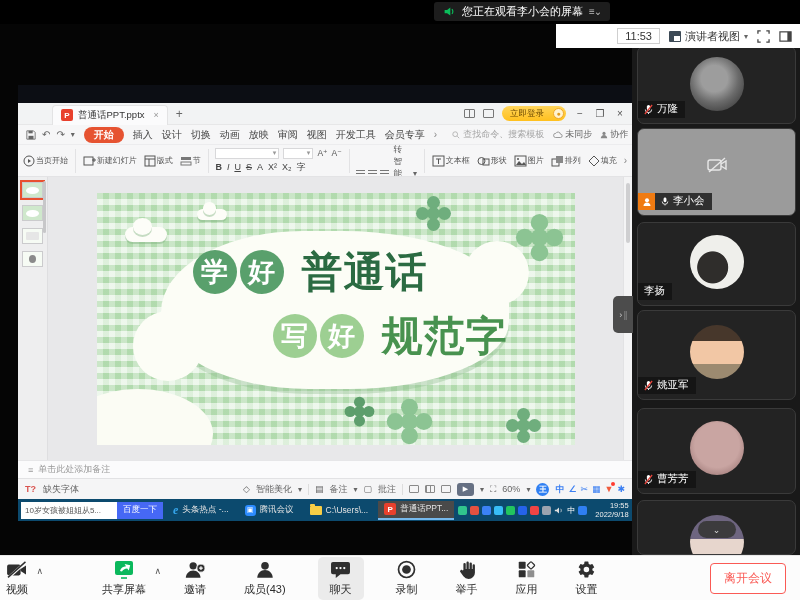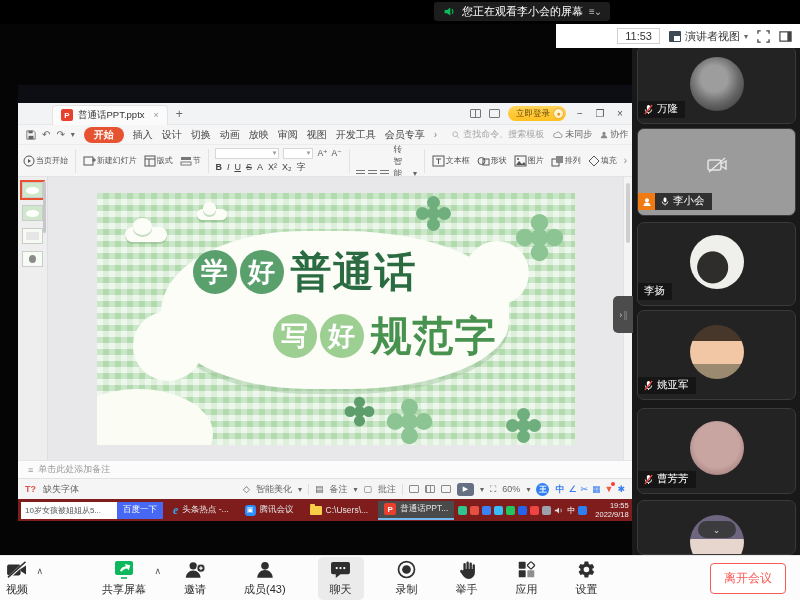--- a/index.html
+++ b/index.html
@@ -33,21 +33,21 @@
   .doc-tab { display:flex; align-items:center; gap:5px; background:#fbfbfc; border:1px solid #e3e3e4; border-bottom:none;
              border-radius:4px 4px 0 0; height:20px; margin-top:2px; padding:0 8px; }
   .wps-logo { width:12px; height:12px; background:#e8402d; border-radius:2px; color:#fff; font-size:8px; font-weight:bold;
               display:flex; align-items:center; justify-content:center; }
   .doc-tab .t { font-size:9.5px; color:#333; }
   .doc-tab .x { font-size:9px; color:#999; margin-left:4px; }
   .newtab { font-size:12px; color:#666; margin-left:8px; }
   .w-title-r { margin-left:auto; display:flex; align-items:center; gap:8px; padding-right:6px; }
   .mini-ic { width:11px; height:9px; border:1px solid #777; border-radius:1px; position:relative; }
   .mini-ic.grid::after { content:""; position:absolute; left:4px; top:-1px; bottom:-1px; border-left:1px solid #777; }
-  .login { display:flex; align-items:center; gap:3px; background:linear-gradient(180deg,#ffd45a,#ffc01e);
+  .login { display:flex; align-items:center; gap:9px; background:linear-gradient(180deg,#ffd45a,#ffc01e);
            border-radius:8px; height:15px; padding:0 2px 0 8px; }
   .login .t { font-size:8.5px; color:#6e4a00; }
   .login .ava { width:11px; height:11px; border-radius:50%; background:#fff3d0; border:1px solid #f0a82a;
                 display:flex; align-items:center; justify-content:center; font-size:7px; color:#e09a20; }
   .winbtn { font-size:10px; color:#555; width:12px; text-align:center; }
 
   
   .w-tabs { height:19px; display:flex; align-items:center; gap:9px; padding:0 8px; background:#f6f6f7; font-size:10px; color:#444; }
   .qicons { display:flex; gap:6px; color:#666; font-size:10px; align-items:center; }
   .rtab { white-space:nowrap; }
@@ -106,42 +106,42 @@
           box-shadow:0 5px 0 rgba(140,185,140,.35); }
   .blob::before { content:""; position:absolute; left:-28px; bottom:8px; width:70px; height:70px; background:#fcfdf6; border-radius:50%; }
   .blob::after { content:""; position:absolute; right:-20px; top:10px; width:64px; height:64px; background:#fcfdf6; border-radius:50%; }
   .bigblob { position:absolute; left:-34px; bottom:-34px; width:150px; height:90px; background:#fbfcf4; border-radius:50%; }
   .sl-line { position:absolute; display:flex; align-items:center; gap:3px; z-index:5; }
   .sl-line.l1 { left:96px; top:52px; }
   .sl-line.l2 { left:176px; top:116px; }
   .cc { width:44px; height:44px; border-radius:50%; display:flex; align-items:center; justify-content:center;
         color:#fff; font-size:27px; font-weight:bold; }
   .cc.g1 { background:#59a06c; } .cc.g2 { background:#9dcf92; }
-  .bigtxt { font-size:41px; font-weight:900; letter-spacing:1px; margin-left:4px;text-align:right; }
+  .bigtxt { font-size:41px; font-weight:900; letter-spacing:1px; margin-left:15px;text-align:right; }
   .bigtxt.dk { color:#2b6b42; } .bigtxt.md { color:#48924f; }
 
   
   .w-notes { height:18px; background:#fbfbfc; border-top:1px solid #e6e6e8; display:flex; align-items:center; gap:5px;
              padding:0 10px; font-size:9px; color:#999; }
   .w-status { height:21px; background:#f5f5f6; border-top:1px solid #e2e2e4; display:flex; align-items:center;
               padding:0 7px; font-size:9px; color:#666; gap:7px; }
   .ws-r { margin-left:auto; display:flex; align-items:center; gap:6px; white-space:nowrap; }
   .vsep { width:1px; height:11px; background:#ddd; }
   .mini-box { width:10px; height:8px; border:1px solid #8a8a8a; border-radius:1px; }
   .mini-box.b2 { background:linear-gradient(90deg,#8a8a8a 1px,transparent 1px 4px,#8a8a8a 4px 5px,transparent 5px); }
   .playbtn { width:17px; height:13px; background:#667083; border-radius:3px; color:#fff; font-size:7px;
              display:flex; align-items:center; justify-content:center; }
   .imebadge { width:13px; height:13px; border-radius:50%; background:#2f7ff2; color:#fff; font-size:8px; font-weight:bold;
               display:flex; align-items:center; justify-content:center; }
   .sogou { display:flex; align-items:center; gap:4px; color:#3b7ff2; font-size:9px; font-weight:bold; }
   .sogou .shirt { color:#f05a3c; position:relative; }
   .sogou .dot { position:absolute; right:-2px; top:-2px; width:4px; height:4px; background:#ff3b30; border-radius:50%; }
 
   
-  .taskbar { position:absolute; left:0; top:414px; width:614px; height:22px; background:#7f1d1d;
+  .taskbar { position:absolute; left:0; top:414px; width:614px; height:22px; background:#0c4a6e;
              display:flex; align-items:center; gap:4px; padding:0 3px;justify-content:space-between; }
   .tsearch { display:flex; height:17px; }
   .tsearch .q { width:96px; background:#fff; color:#555; font-size:8px; display:flex; align-items:center; padding:0 4px;
                 white-space:nowrap; overflow:hidden; }
   .tsearch .btn { background:#4668f5; color:#fff; font-size:8.5px; display:flex; align-items:center; padding:0 6px; white-space:nowrap; }
   .tapp { display:flex; align-items:center; gap:4px; height:19px; padding:0 6px; font-size:8.5px; color:#e3e3e3; white-space:nowrap; }
   .tapp.active { background:#4a4a4a; border-bottom:2px solid #76b9ed; }
   .ie { color:#35a3e8; font-family:"Liberation Serif",serif; font-style:italic; font-weight:bold; font-size:12px; }
   .tmicon { width:11px; height:11px; border-radius:3px; background:#2d8cff; color:#fff; font-size:7px; display:flex; align-items:center; justify-content:center; }
   .folder { width:12px; height:9px; background:#f7ce46; border-radius:1px; position:relative; }

